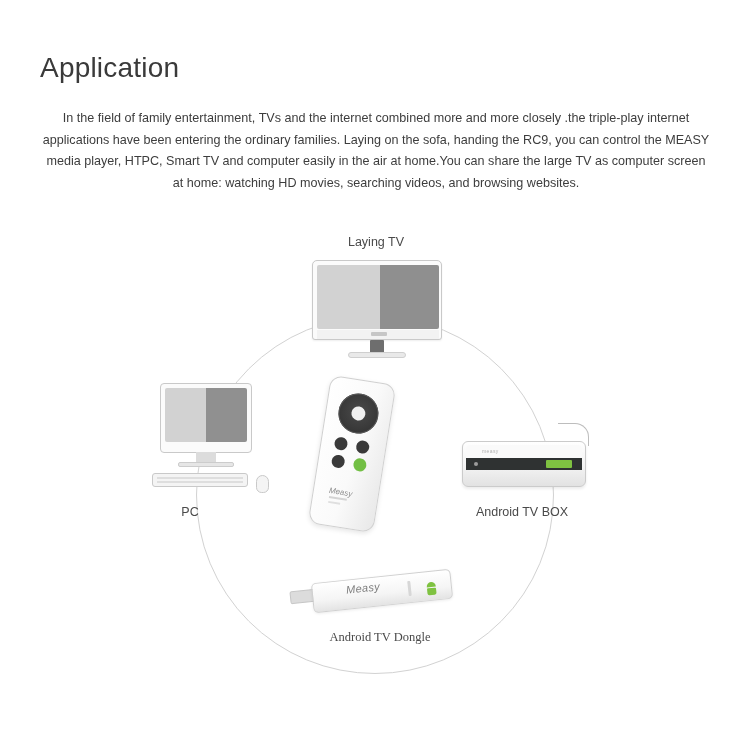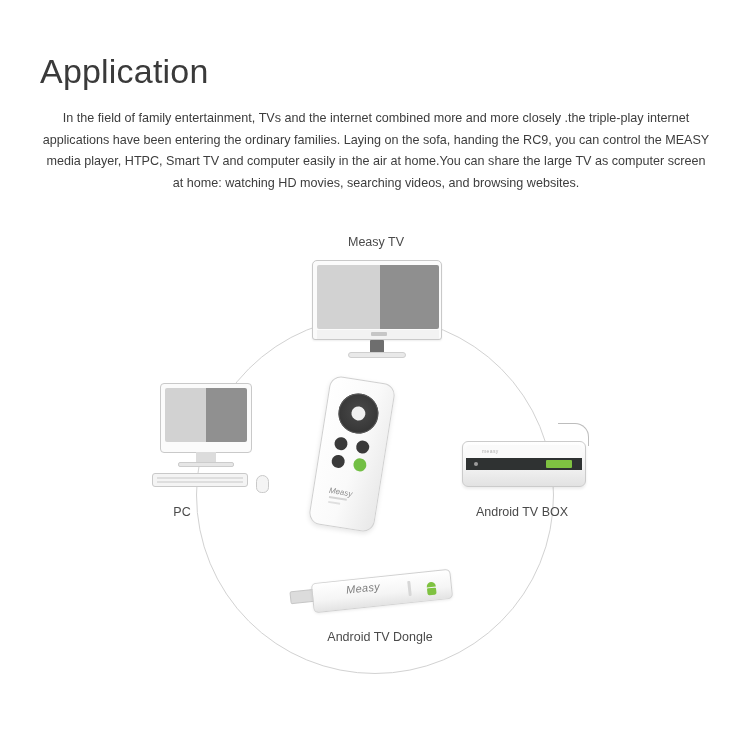--- a/index.html
+++ b/index.html
@@ -19,21 +19,21 @@
   .page {
     position: absolute;
     inset: 0;
   }
 
   
   .title {
     position: absolute;
     left: 40px;
     top: 52px;
-    font-size: 34px;
+    font-size: 28px;
     font-weight: 400;
     color: #3a3a3a;
     letter-spacing: 0.2px;
   }
   .body-copy {
     position: absolute;
     left: 40px;
     top: 108px;
     width: 672px;
     font-size: 12.6px;
@@ -62,23 +62,23 @@
   }
 
   .label {
     position: absolute;
     font-size: 12.5px;
     color: #4a4a4a;
     text-align: center;
     white-space: nowrap;
   }
   .label-smarttv { left: 296px; top: 20px; width: 160px; }
-  .label-pc      { left: 132px; top: 290px; width: 100px; }
+  .label-pc      { left: 140px; top: 290px; width: 100px; }
   .label-box     { left: 432px; top: 290px; width: 180px; }
-  .label-dongle  { left: 260px; top: 415px; width: 240px; }
+  .label-dongle  { left: 260px; top: 415px; width: 240px; font-family: Liberation Serif, serif; }
 
   
   .tv {
     position: absolute;
     left: 312px;
     top: 45px;
     width: 130px;
     height: 100px;
   }
   .tv-bezel {
@@ -414,21 +414,21 @@
 
     <div class="tv">
       <div class="tv-bezel">
         <div class="tv-screen"></div>
         <div class="tv-chin"></div>
         <div class="tv-logo"></div>
       </div>
       <div class="tv-neck"></div>
       <div class="tv-base"></div>
     </div>
-    <div class="label label-smarttv">Measy TV</div>
+    <div class="label label-smarttv">Laying TV</div>
 
     <div class="pc">
       <div class="pc-monitor">
         <div class="pc-screen"></div>
       </div>
       <div class="pc-neck"></div>
       <div class="pc-stand"></div>
       <div class="pc-keyboard">
         <div class="pc-key-row" style="top:3px"></div>
         <div class="pc-key-row" style="top:7px"></div>

